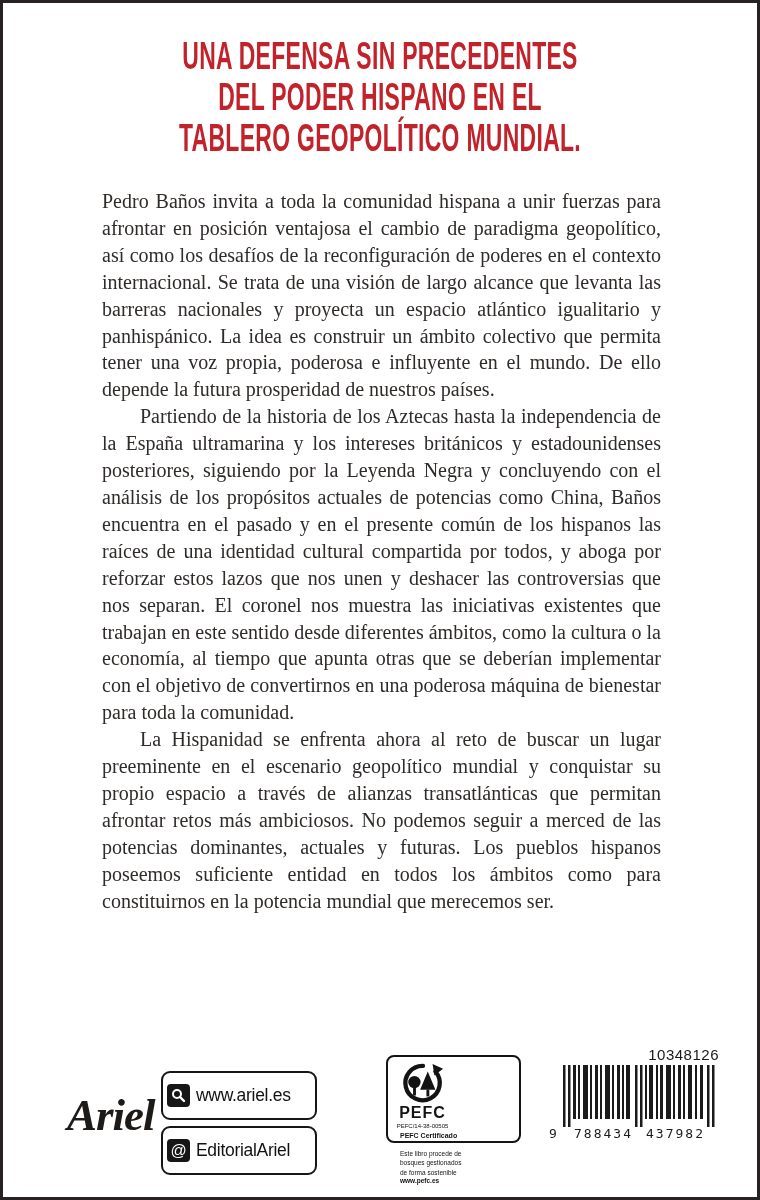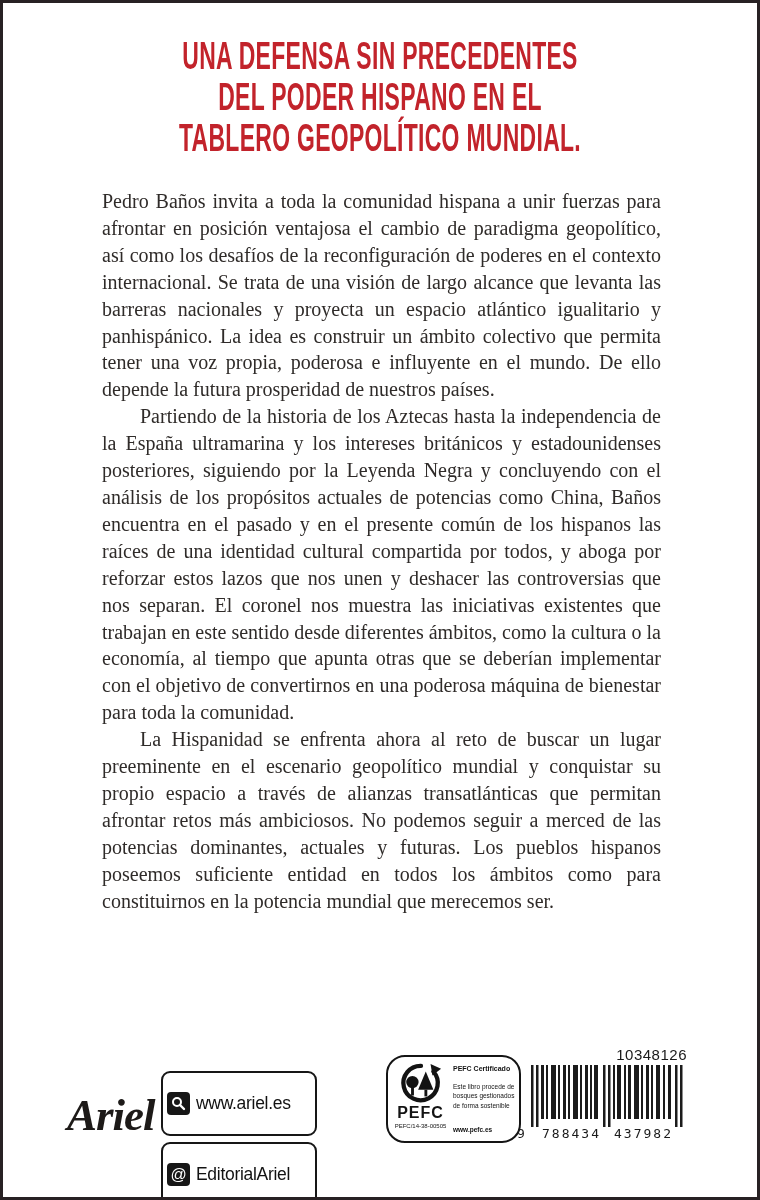--- a/index.html
+++ b/index.html
@@ -51,21 +51,21 @@
     color:#1d1a18;
     letter-spacing:-1px;
   }
   .badges{position:absolute;left:158px;top:1068px;}
   .badge{
     display:flex;align-items:center;
     width:144px;height:25px;
     border:2.5px solid #161616;
     border-radius:9px;
     background:#fff;
-    padding:18px 4px;
+    padding:10px 4px;
     margin-bottom:6px;
   }
   .badge-icon{
     width:23px;height:23px;
     background:#161616;
     border-radius:4px;
     color:#fff;
     display:flex;align-items:center;justify-content:center;
     flex:0 0 auto;
     margin-right:6px;
@@ -77,25 +77,26 @@
     font-size:17.5px;
     color:#121212;
     letter-spacing:-0.3px;
     white-space:nowrap;
   }
   
   .pefc-box{
     position:absolute;left:383px;top:1052px;
     width:135px;height:88px;
     border:2.5px solid #141414;
-    border-radius:19px;
+    border-radius:8px;
     background:#fff;
     box-sizing:border-box;
     display:flex;
     padding:5px 4px 4px 6px;
+    flex-direction:column;
   }
   .pefc-left{width:57px;display:flex;flex-direction:column;align-items:center;}
   .pefc-left svg{display:block;margin-top:1px;}
   .pefc-wordmark{
     font-family:"Liberation Sans",sans-serif;
     font-weight:bold;font-size:16px;line-height:1.05;
     color:#131313;letter-spacing:1px;
   }
   .pefc-code{
     font-family:"Liberation Sans",sans-serif;
@@ -104,21 +105,21 @@
   .pefc-right{
     flex:1;padding-left:6px;
     font-family:"Liberation Sans",sans-serif;
     color:#131313;
     display:flex;flex-direction:column;
   }
   .pefc-cert{font-size:7px;font-weight:bold;margin-top:3px;}
   .pefc-desc{font-size:6.5px;line-height:1.45;margin-top:10px;width:62px;}
   .pefc-web{font-size:6.5px;font-weight:bold;margin-top:auto;margin-bottom:4px;}
   
-  .barcode-block{position:absolute;left:512px;top:1043px;width:174px;}
+  .barcode-block{position:absolute;left:544px;top:1043px;width:174px;}
   .product-code{
     font-family:"Liberation Sans",sans-serif;
     font-size:15px;color:#1a1a1a;
     text-align:right;
     letter-spacing:0.5px;
     margin:0 2px 2px 0;
   }
   .barcode-svg{display:block;}
   .bar{fill:#1b1b1b;}
   .barcode-digit{

